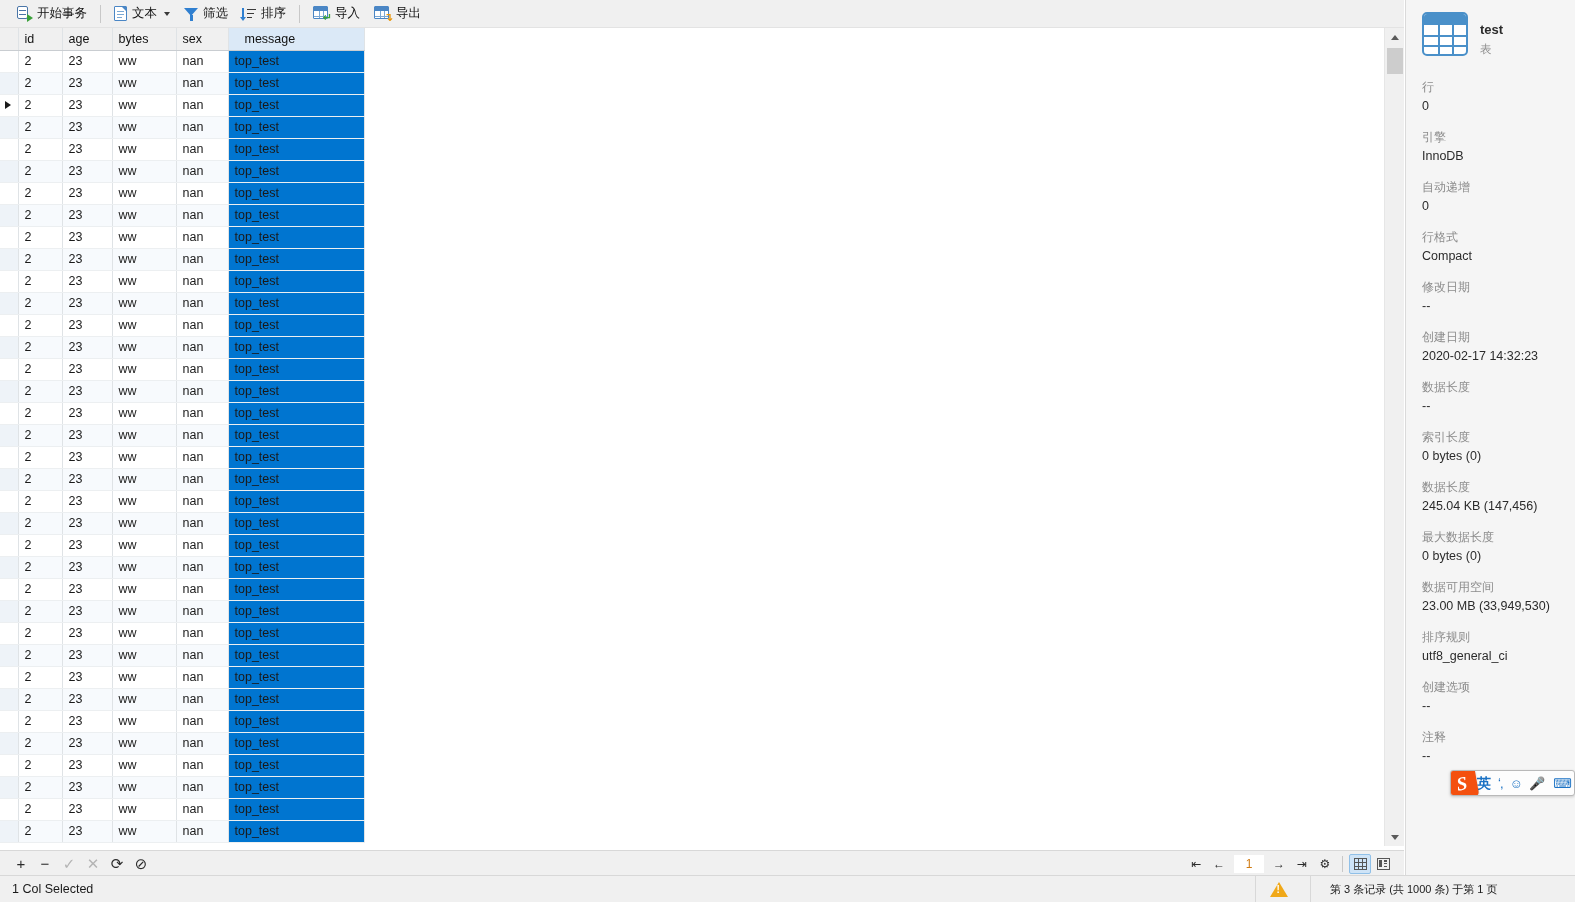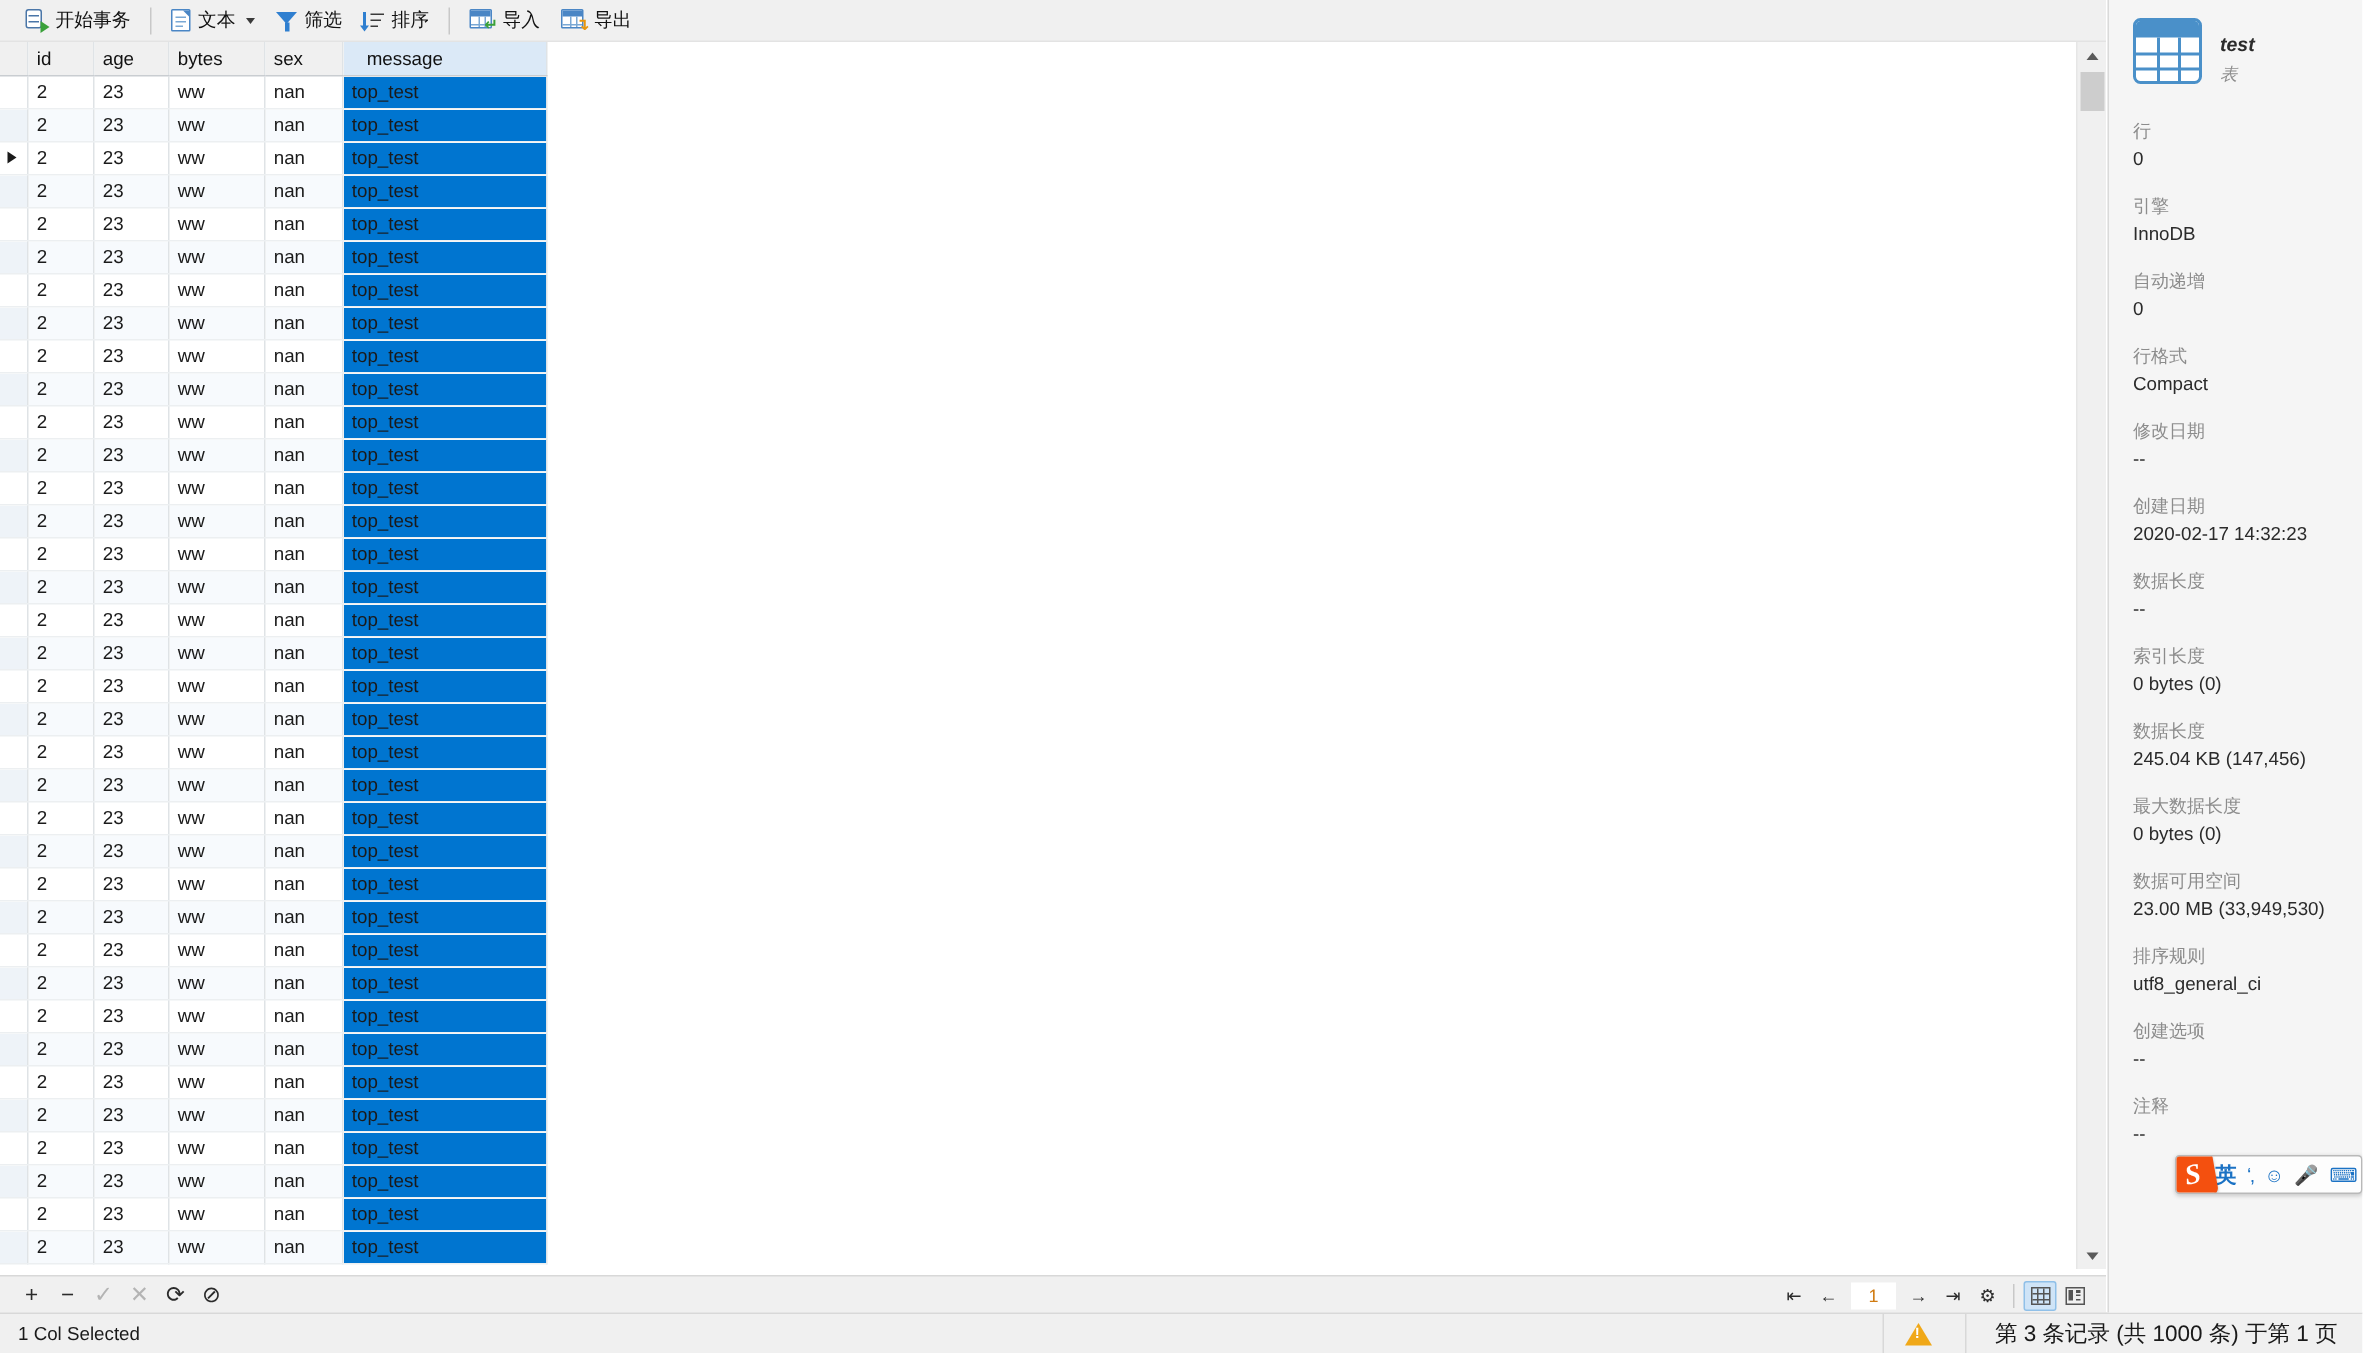--- a/index.html
+++ b/index.html
@@ -264,33 +264,33 @@
     position: absolute; left: 1270px; top: 6px;
     width: 0; height: 0;
     border-left: 9px solid transparent; border-right: 9px solid transparent;
     border-bottom: 15px solid #f0a818;
   }
   .warn-tri:after {
     content: "!"; position: absolute; left: -2.5px; top: 3px;
     font-size: 10px; font-weight: bold; color: #fff; line-height: 1;
   }
   .status-right {
-    position: absolute; left: 1330px; font-size: 15px; color: #1a1a1a;
+    position: absolute; left: 1330px; font-size: 11px; color: #1a1a1a;
   }
 
   
   .side {
     position: absolute; left: 1405px; top: 0;
     width: 170px; height: 875px;
     background: #f5f5f5;
     border-left: 1px solid #dadada;
     padding: 12px 0 0 16px;
     overflow: hidden;
   }
-  .side-head { display: flex; align-items: flex-start; gap: 12px; margin-bottom: 22px; font-style: italic; }
+  .side-head { display: flex; align-items: flex-start; gap: 12px; margin-bottom: 22px; }
   .tbl-icon {
     width: 46px; height: 44px; border-radius: 5px;
     background: #fff; border: 2px solid #4a90c9; position: relative; flex: none;
     overflow: hidden;
   }
   .tbl-icon .cap { position:absolute; left:0; right:0; top:0; height:11px; background:#4a90c9; }
   .tbl-icon i { position: absolute; background: #4a90c9; }
   .tbl-icon .hl { left:0; right:0; height:2px; }
   .tbl-icon .hl1 { top: 21px; } .tbl-icon .hl2 { top: 31px; }
   .tbl-icon .vl { top:11px; bottom:0; width:2px; }

